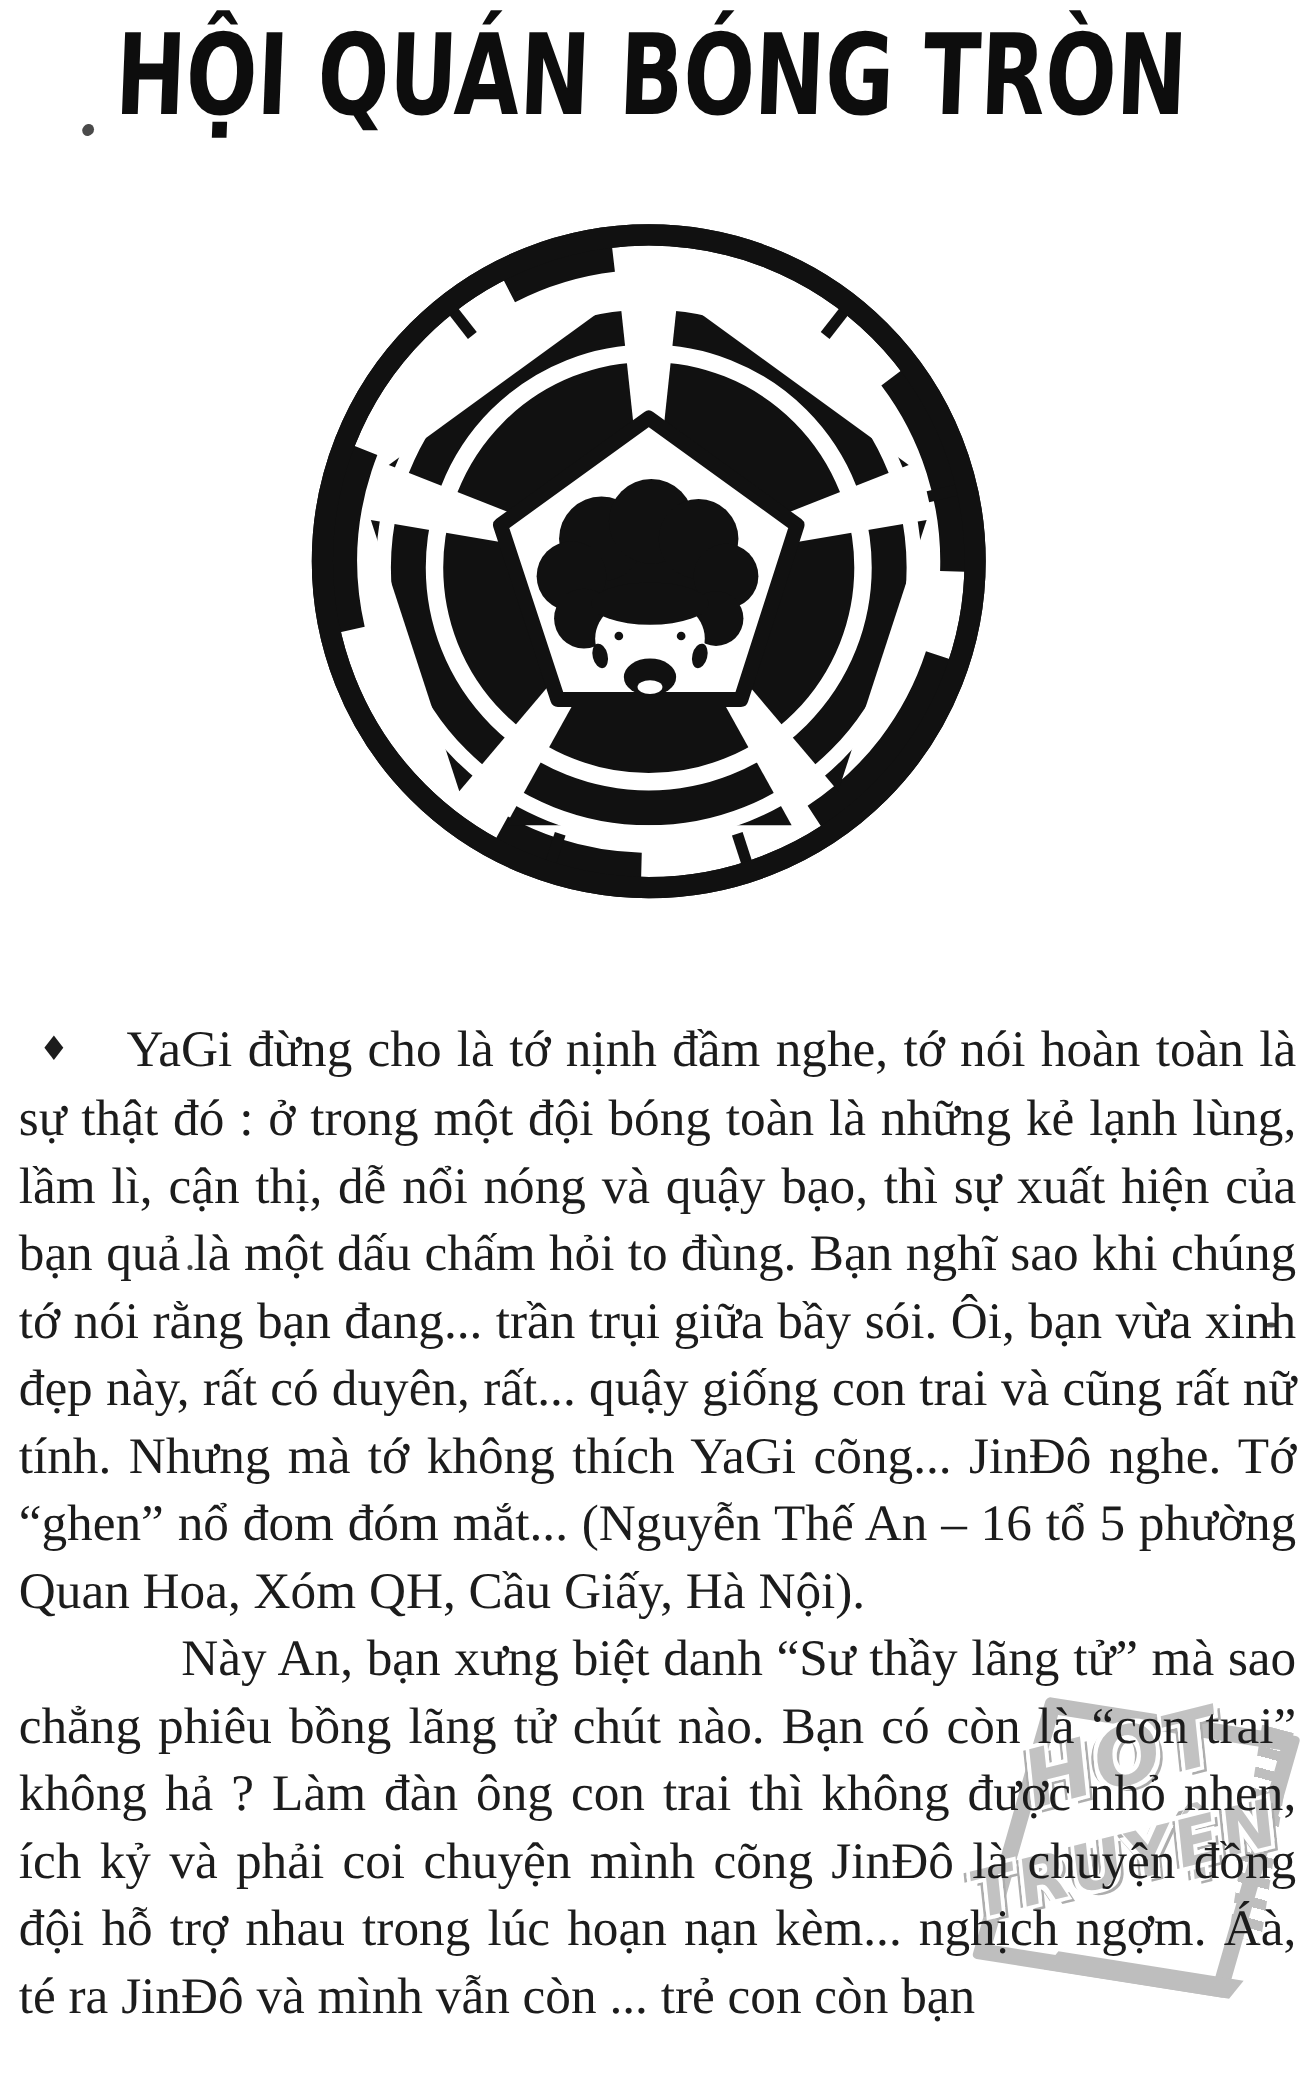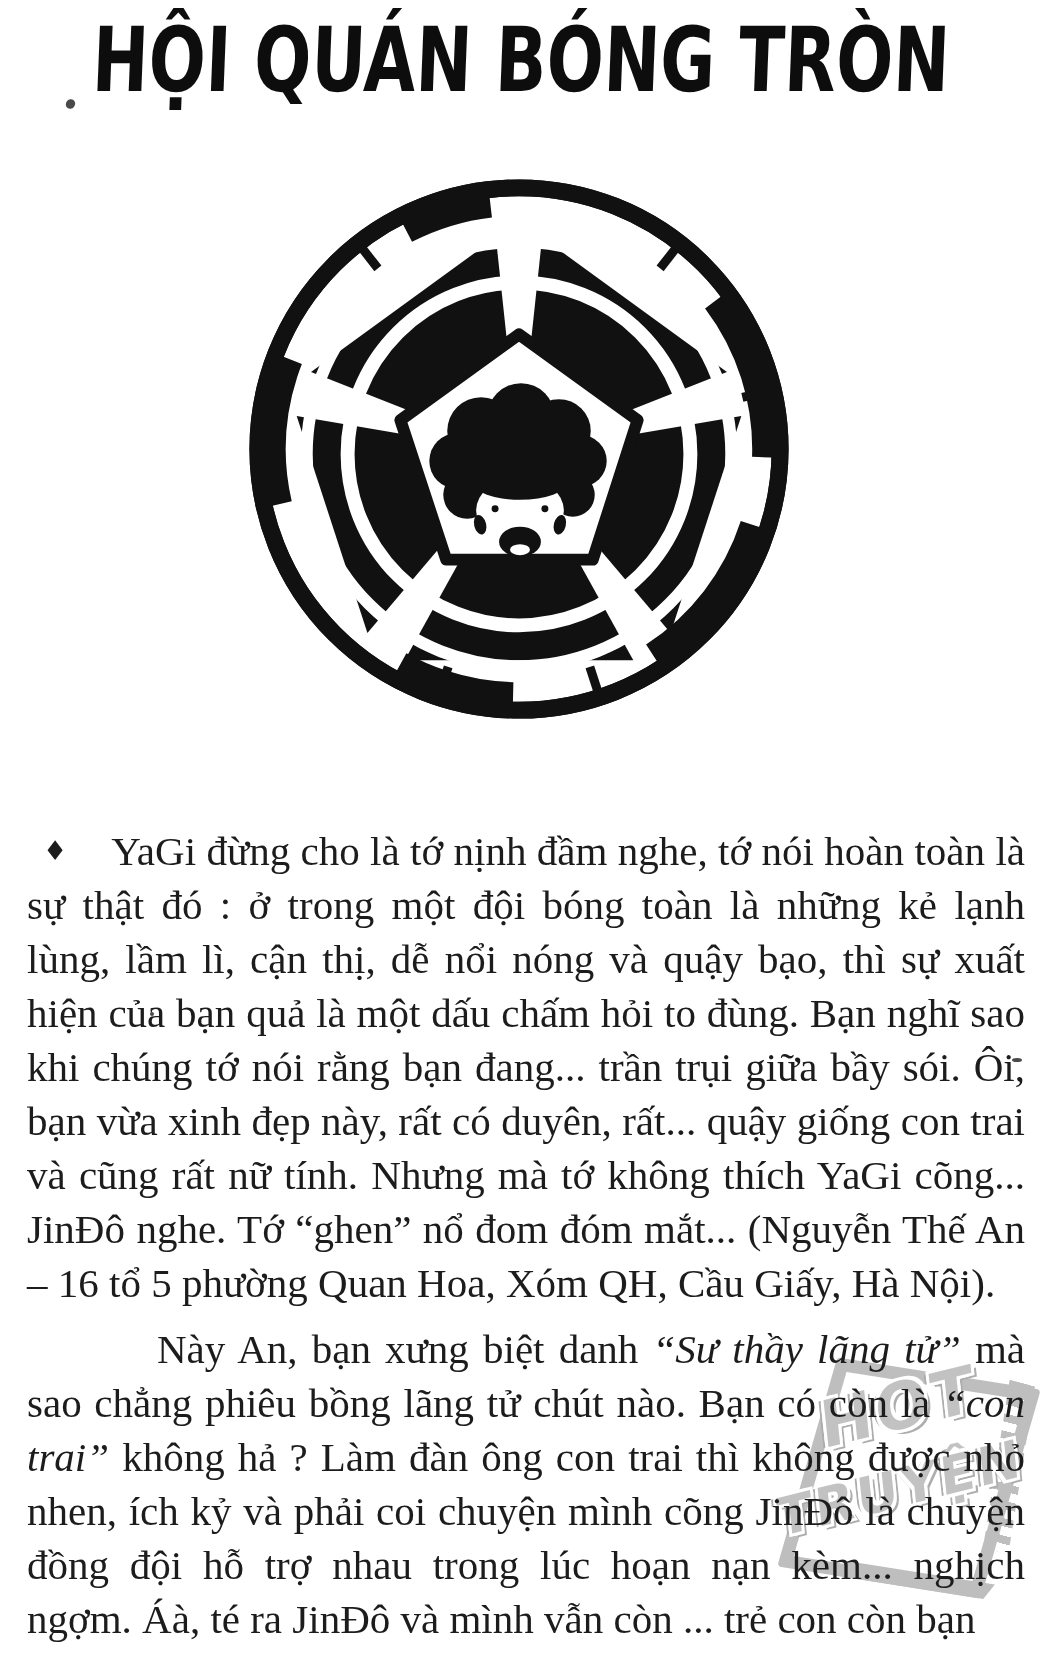--- a/index.html
+++ b/index.html
@@ -67,29 +67,29 @@
 
   
   .bodytext{
     position:absolute;left:15px;top:812px;width:1022px;
     z-index:2;
     font-size:41px;
     line-height:54px;
     text-align:justify;
     text-justify:inter-word;
   }
-  .bodytext p{margin:12px;}
+  .bodytext p{margin:0;}
   .bullet{
     font-family:"DejaVu Sans",sans-serif;
     font-size:27px;
     vertical-align:5px;
     margin:0 44px 0 16px;
   }
   .p2{text-indent:130px;}
-  .it{font-style:italic;}
+  .it{}
 
   
   .speck{position:absolute;background:#4a4a4a;border-radius:50%;}
   .speck.s1{left:66px;top:99px;width:9px;height:10px;transform:rotate(40deg);}
   .speck.s2{left:1012px;top:1058px;width:10px;height:4px;}
   .speck.s3{left:150px;top:1012px;width:4px;height:4px;}
 </style>
 </head>
 <body>
 

